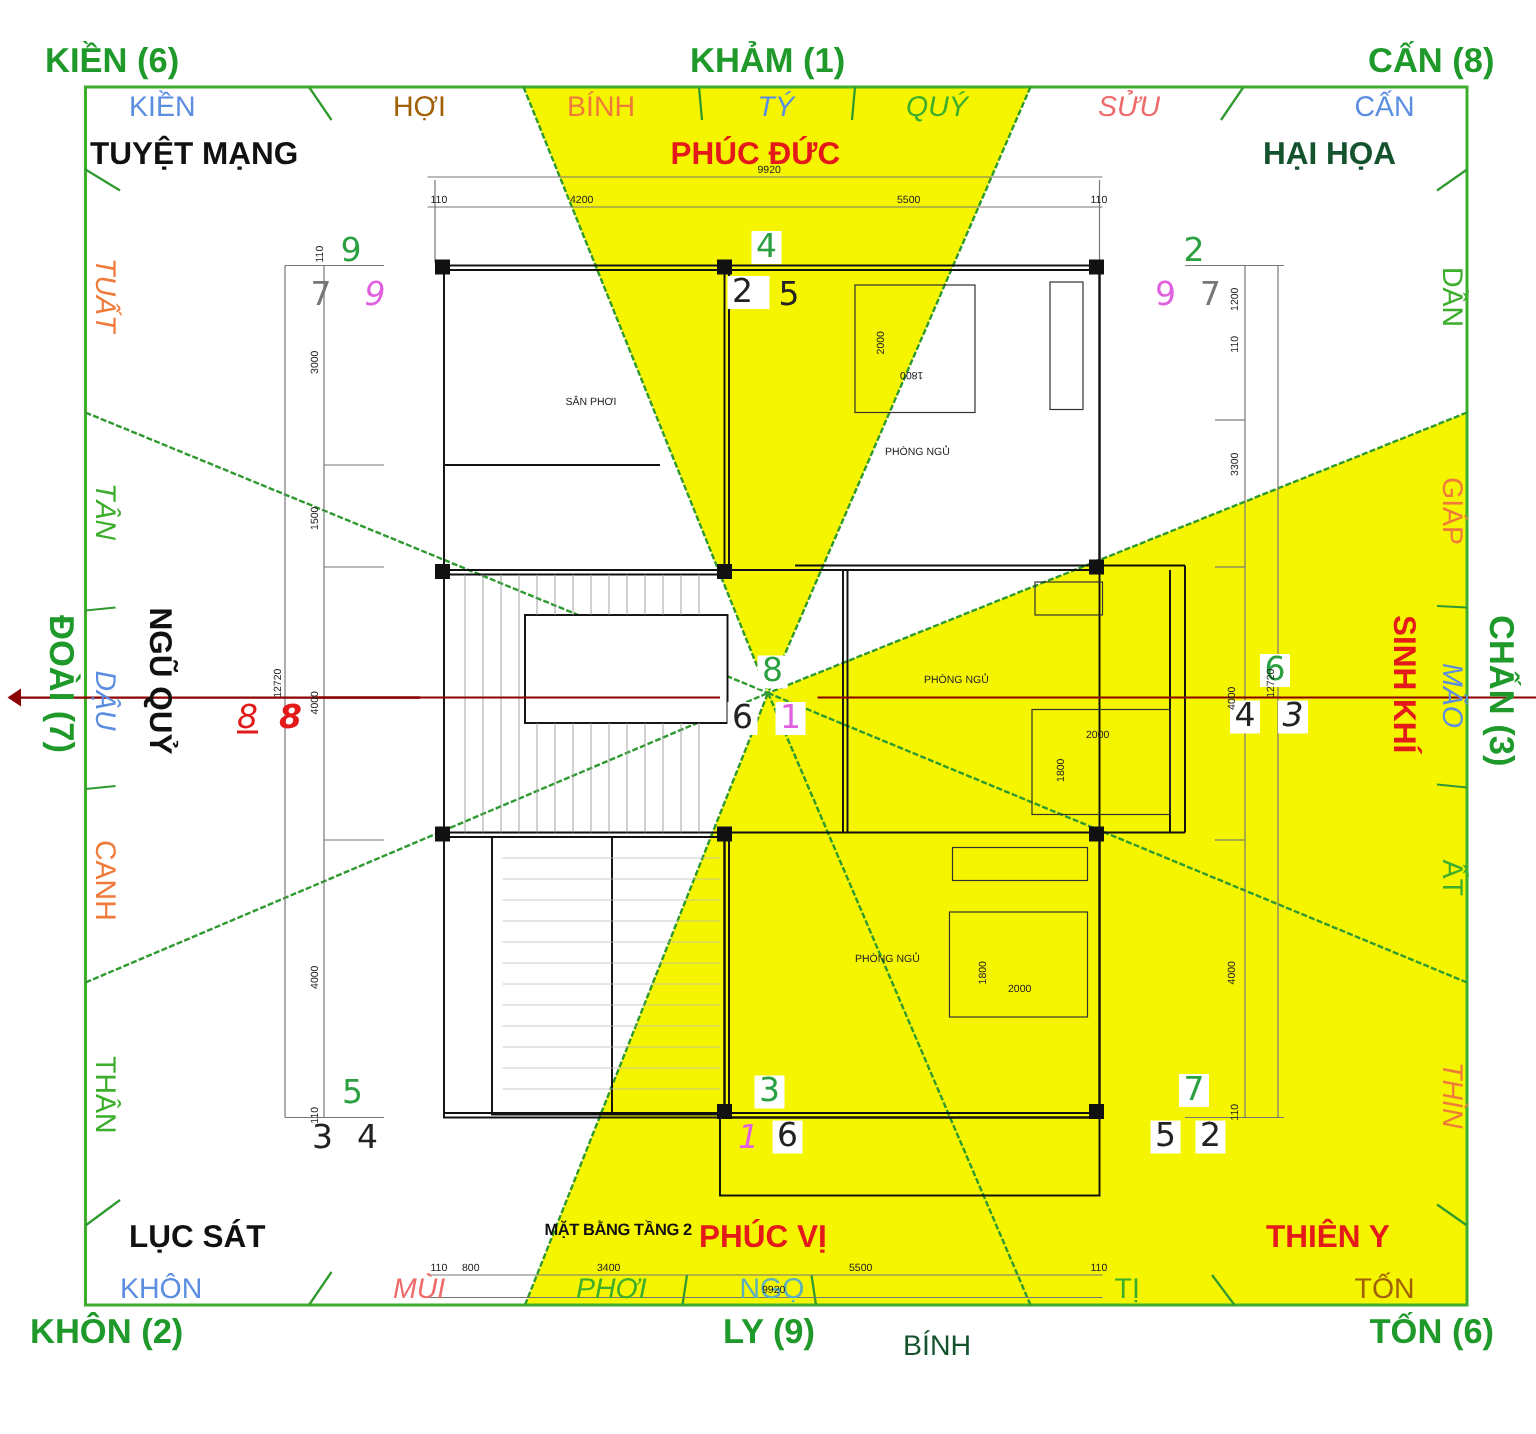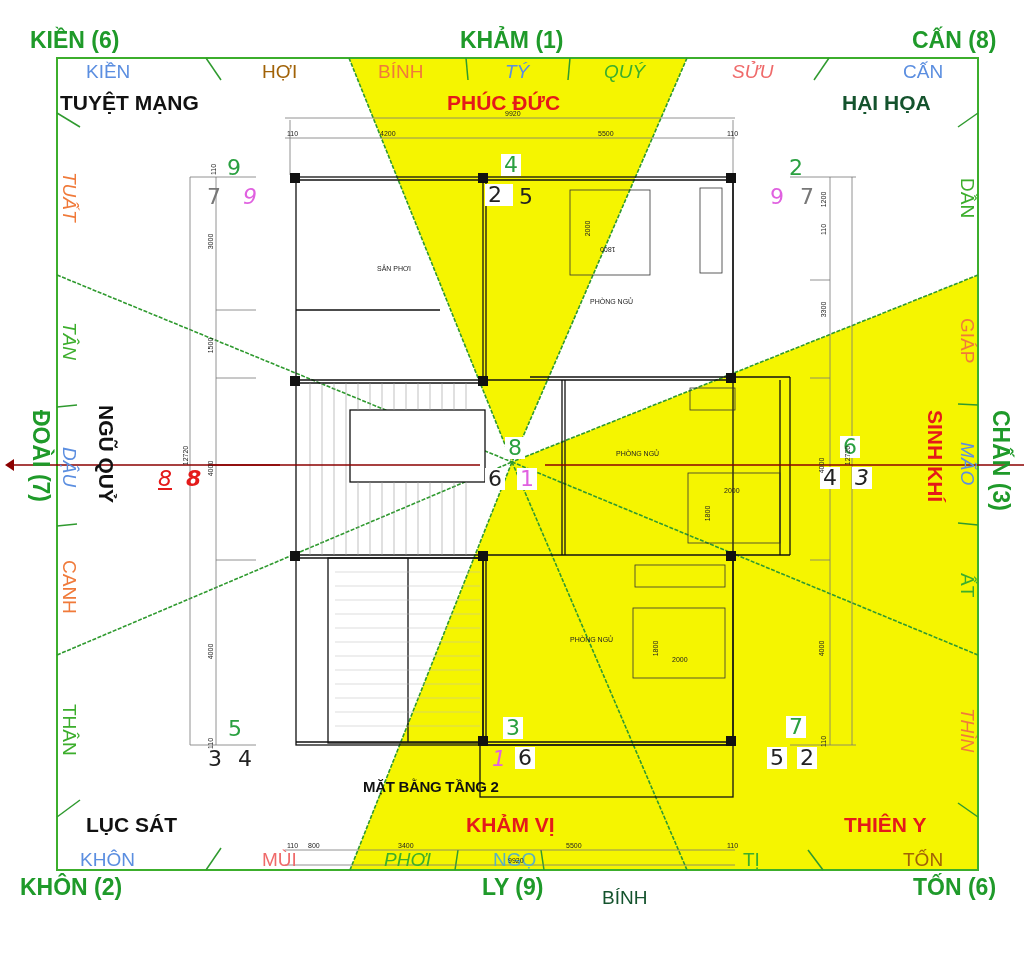--- a/index.html
+++ b/index.html
@@ -8,21 +8,21 @@
   .lbl{position:absolute;white-space:nowrap;line-height:1;}
   .trigram{font-weight:bold;font-size:23px;color:#1f9a2a;}
   .mountain{font-size:19px;}
   .star{font-weight:bold;font-size:21px;}
   .num{font-size:22px;font-family:"DejaVu Sans",sans-serif;}
   .numbox{position:absolute;background:#ffffff;padding:0 3px;}
   .vert-l{transform:rotate(90deg);transform-origin:left top;}
   .vert-r{transform:rotate(90deg);transform-origin:left top;}
   .room{font-size:7px;color:#222;}
   .dim{font-size:7px;color:#222;}
-  .title{font-weight:bold;font-size:15px;color:#111;letter-spacing:-0.3px;}
+  .title{font-weight:bold;font-size:11px;color:#111;letter-spacing:-0.3px;margin-top:36px;}
 </style>
 </head>
 <body>
 
 <div id="stage">
   <svg width="1024" height="956" viewBox="0 0 1024 956" style="position:absolute;left:0;top:0">
 
     <polygon points="349,58 687,58 512,462" fill="#f5f500"></polygon>
     <polygon points="512,462 978,275 978,870 512,870" fill="#f5f500"></polygon>
     <polygon points="512,462 350,870 512,870" fill="#f5f500"></polygon>
@@ -191,21 +191,21 @@
 
   <div class="lbl mountain" style="left:86px;top:62px;color:#5b8ee0">KIỀN</div>
   <div class="lbl mountain" style="left:262px;top:62px;color:#a16207">HỢI</div>
   <div class="lbl mountain" style="left:378px;top:62px;color:#f07a3a">BÍNH</div>
   <div class="lbl mountain" style="left:505px;top:62px;color:#5b8ee0;font-style:italic">TÝ</div>
   <div class="lbl mountain" style="left:604px;top:62px;color:#3cae2c;font-style:italic">QUÝ</div>
   <div class="lbl mountain" style="left:732px;top:62px;color:#ef6a6a;font-style:italic">SỬU</div>
   <div class="lbl mountain" style="left:903px;top:62px;color:#5b8ee0">CẤN</div>
 
   <div class="lbl mountain" style="left:80px;top:850px;color:#5b8ee0">KHÔN</div>
-  <div class="lbl mountain" style="left:262px;top:850px;color:#ef6a6a;">MÙI</div>
+  <div class="lbl mountain" style="left:262px;top:850px;color:#ef6a6a;font-style:italic">MÙI</div>
   <div class="lbl mountain" style="left:384px;top:850px;color:#3cae2c;font-style:italic">PHƠI</div>
   <div class="lbl mountain" style="left:493px;top:850px;color:#5bb0c0">NGỌ</div>
   <div class="lbl mountain" style="left:602px;top:888px;color:#14532d">BÍNH</div>
   <div class="lbl mountain" style="left:743px;top:850px;color:#3cae2c">TỊ</div>
   <div class="lbl mountain" style="left:903px;top:850px;color:#a16207">TỐN</div>
 
   <div class="lbl mountain vert-l" style="left:79px;top:172px;color:#f07a3a;font-style:italic">TUẤT</div>
   <div class="lbl mountain vert-l" style="left:79px;top:322px;color:#3cae2c;font-style:italic">TÂN</div>
   <div class="lbl mountain vert-l" style="left:79px;top:447px;color:#5b8ee0;font-style:italic">DẬU</div>
   <div class="lbl mountain vert-l" style="left:79px;top:560px;color:#f07a3a">CANH</div>
@@ -216,21 +216,21 @@
   <div class="lbl mountain vert-r" style="left:977px;top:442px;color:#5b8ee0;font-style:italic">MÃO</div>
   <div class="lbl mountain vert-r" style="left:977px;top:573px;color:#3cae2c">ẤT</div>
   <div class="lbl mountain vert-r" style="left:977px;top:708px;color:#f07a3a;font-style:italic">THÌN</div>
 
   <div class="lbl star" style="left:60px;top:92px;color:#111">TUYỆT MẠNG</div>
   <div class="lbl star" style="left:447px;top:92px;color:#e41a1a">PHÚC ĐỨC</div>
   <div class="lbl star" style="left:842px;top:92px;color:#14532d">HẠI HỌA</div>
   <div class="lbl star vert-l" style="left:117px;top:405px;color:#111">NGŨ QUỶ</div>
   <div class="lbl star vert-r" style="left:946px;top:410px;color:#e41a1a">SINH KHÍ</div>
   <div class="lbl star" style="left:86px;top:814px;color:#111">LỤC SÁT</div>
-  <div class="lbl star" style="left:466px;top:814px;color:#e41a1a">KHẢM VỊ</div>
+  <div class="lbl star" style="left:466px;top:814px;color:#e41a1a">PHÚC VỊ</div>
   <div class="lbl star" style="left:844px;top:814px;color:#e41a1a">THIÊN Y</div>
 
   <div class="lbl num" style="left:227px;top:157px;color:#2aa040">9</div>
   <div class="lbl num" style="left:207px;top:186px;color:#777">7</div>
   <div class="lbl num" style="left:243px;top:186px;color:#e060e0;font-style:italic">9</div>
 
   <div class="numbox lbl num" style="left:501px;top:154px;color:#2aa040">4</div>
   <div class="numbox lbl num" style="left:485px;top:184px;color:#222;letter-spacing:8px">2</div>
   <div class="lbl num" style="left:519px;top:186px;color:#222">5</div>
 

